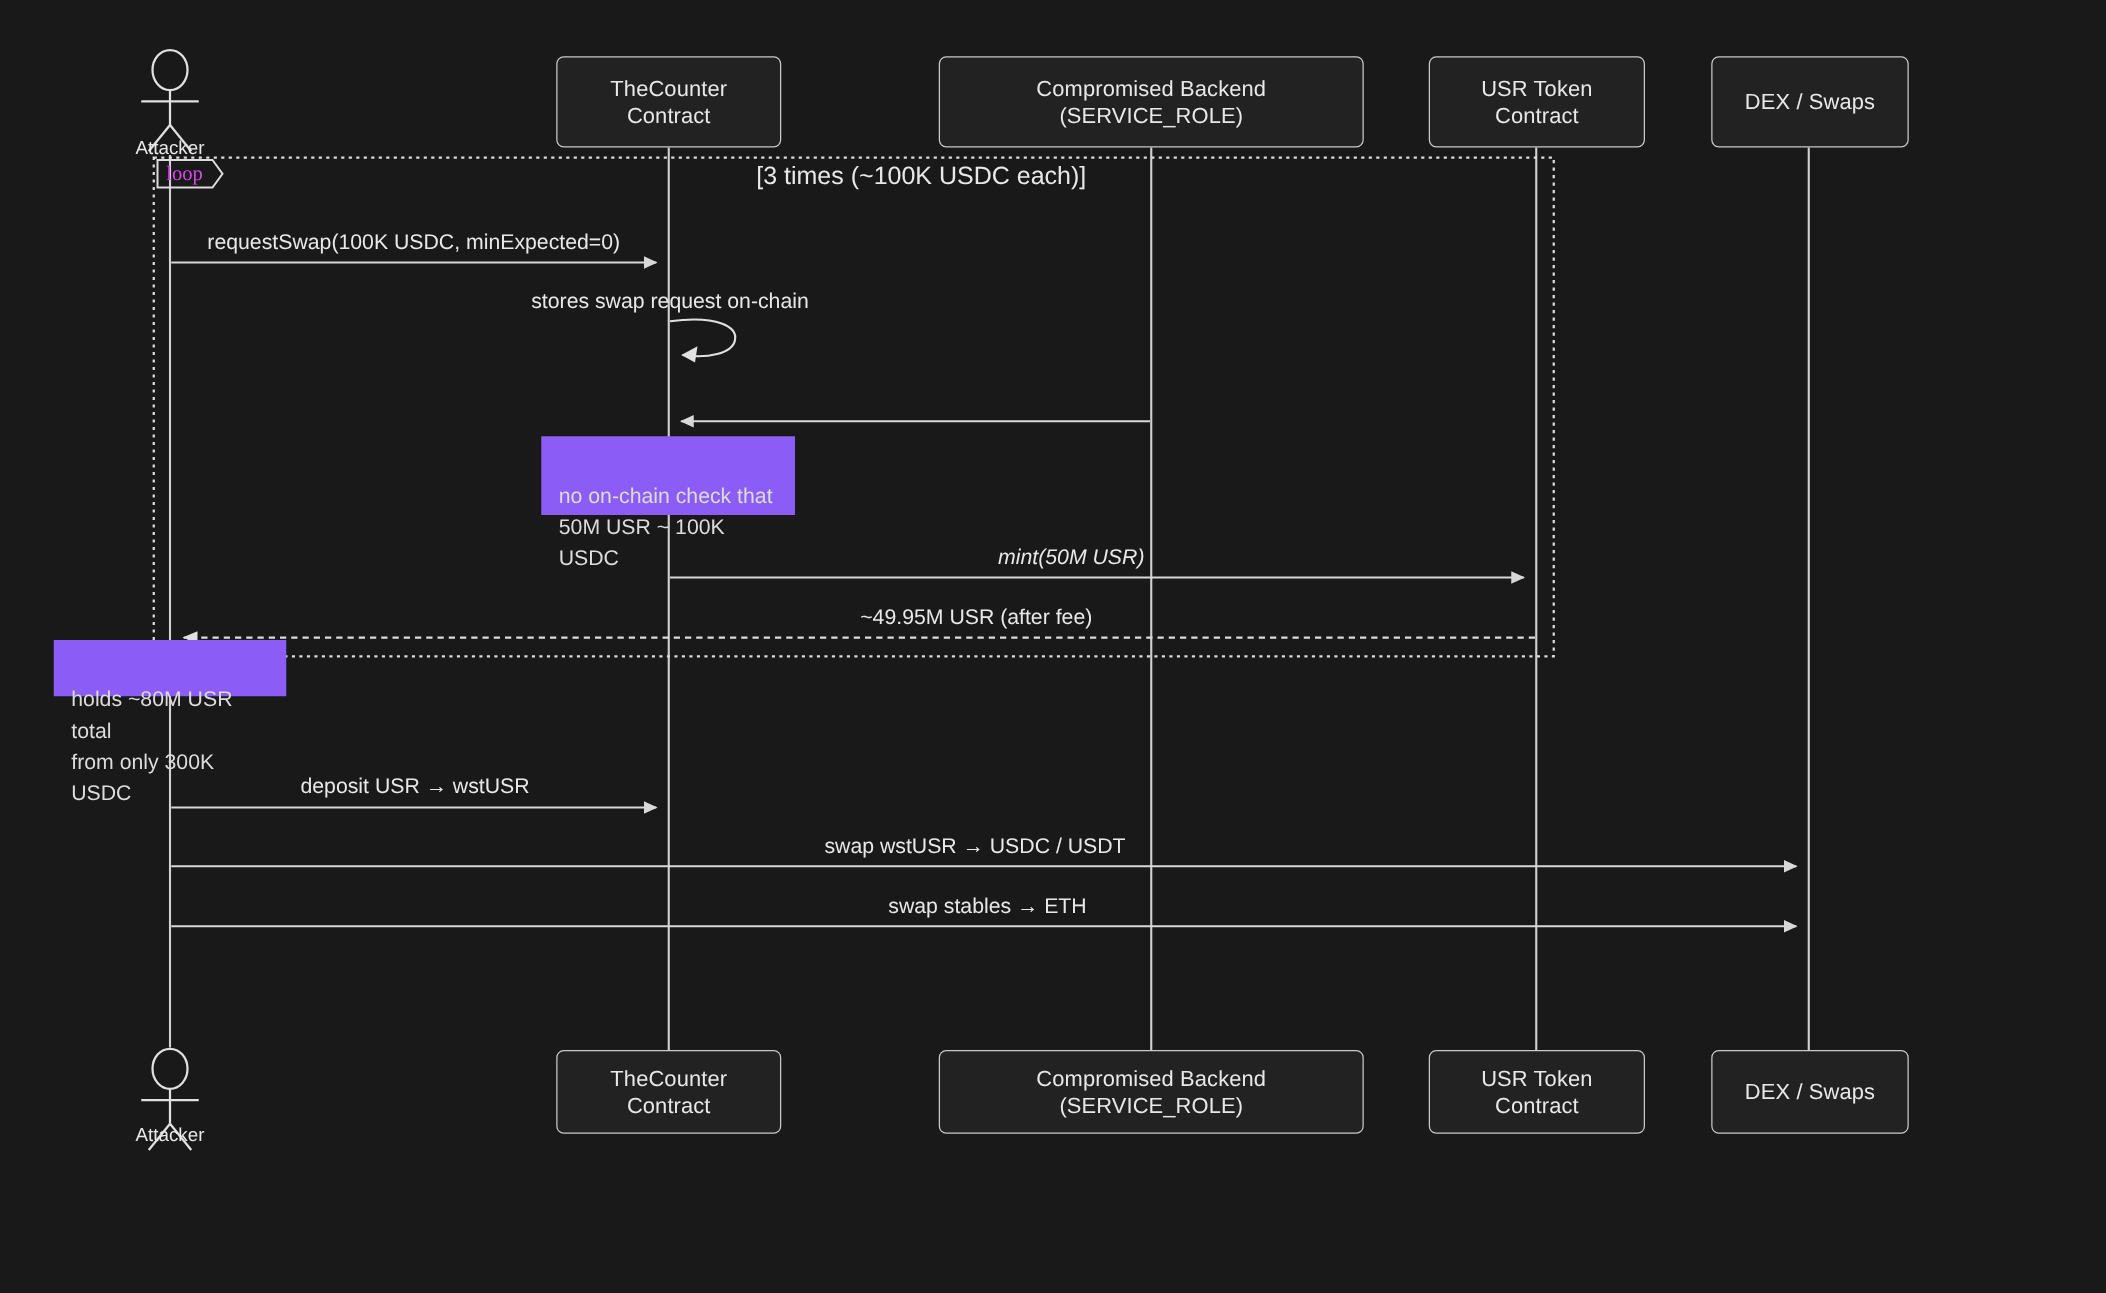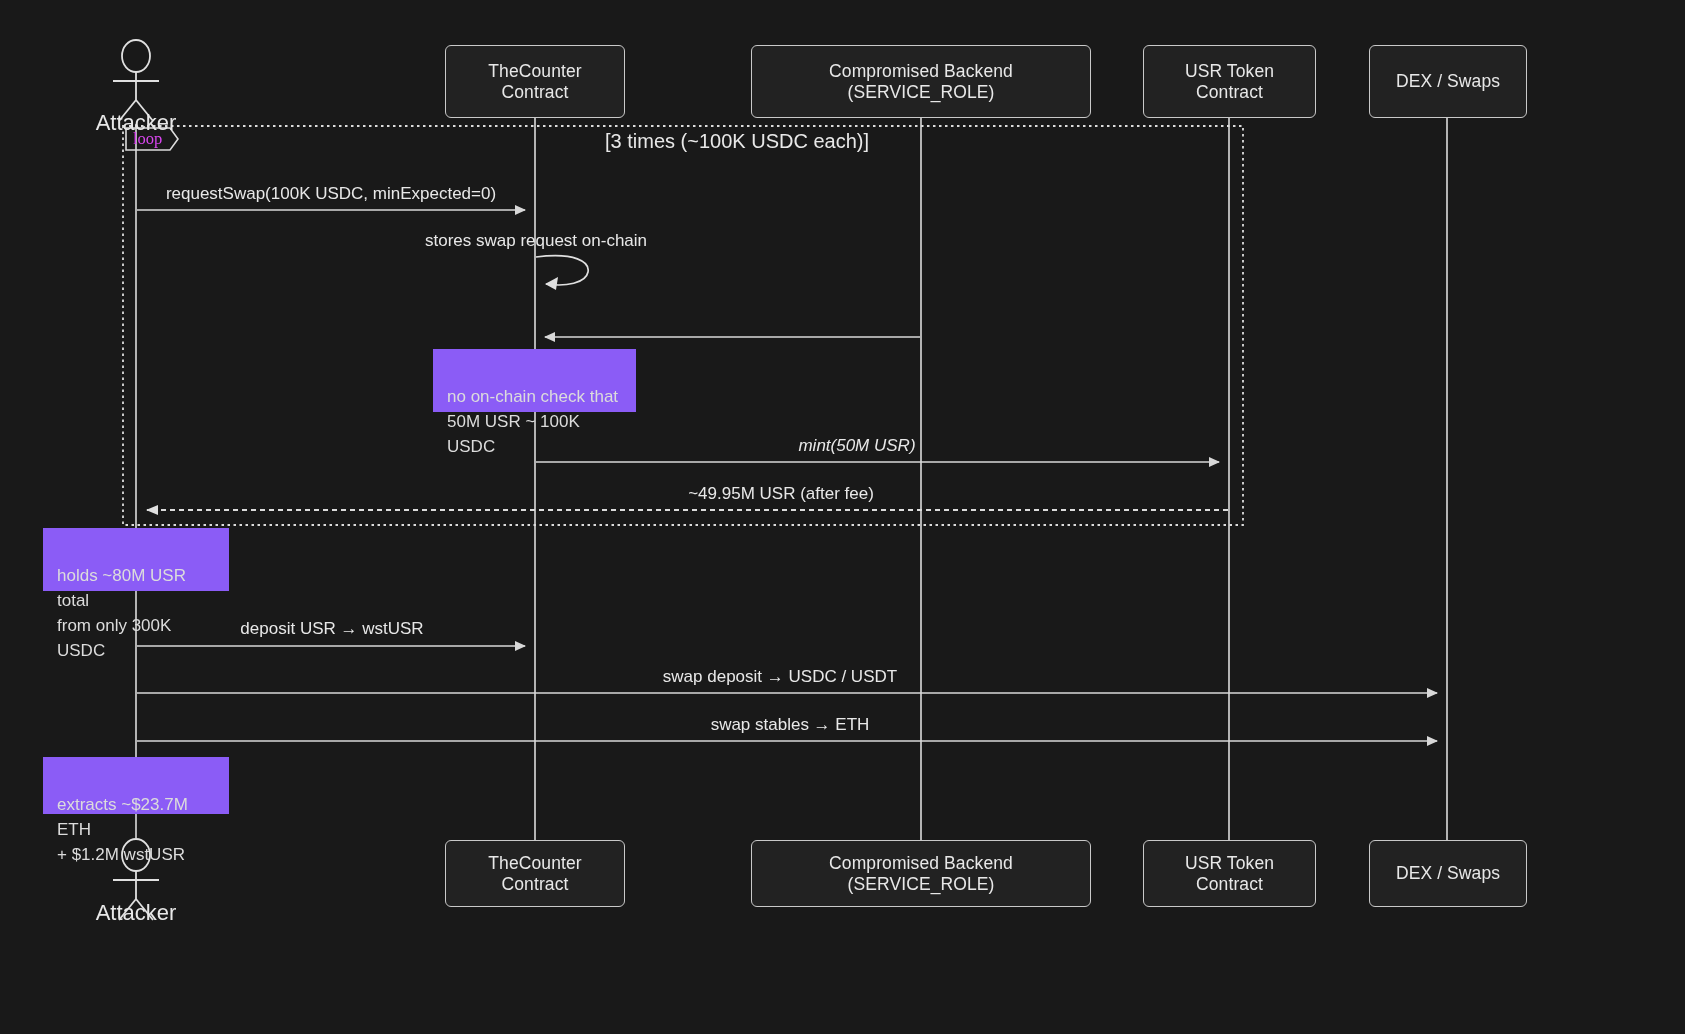--- a/index.html
+++ b/index.html
@@ -36,21 +36,21 @@
     justify-content: center;
     text-align: center;
     font-size: 17.5px;
     letter-spacing: 0.1px;
     box-sizing: border-box;
     padding: 4px 10px;
   }
   .actor-label {
     position: absolute;
     color: #e8e8e8;
-    font-size: 22px;
+    font-size: 15px;
     text-align: center;
     white-space: nowrap;
   }
   .msg-label {
     position: absolute;
     color: #e8e8e8;
     font-size: 17px;
     white-space: nowrap;
     text-align: center;
   }
@@ -212,32 +212,28 @@
   <div class="msg-label" style="left:702px; top:436px; width:310px;font-style:italic;">
     <span>mint(50M USR)</span>
   </div>
   <div class="msg-label" style="left:531px; top:484px; width:500px;">
     <span>~49.95M USR (after fee)</span>
   </div>
   <div class="msg-label" style="left:152px; top:619px; width:360px;">
     <span>deposit USR → wstUSR</span>
   </div>
   <div class="msg-label" style="left:590px; top:667px; width:380px;">
-    <span>swap deposit → USDC / USDT</span>
+    <span>swap wstUSR → USDC / USDT</span>
   </div>
   <div class="msg-label" style="left:640px; top:715px; width:300px;">
     <span>swap stables → ETH</span>
   </div>
 
   <div class="note-box" style="left:433px; top:349px; width:203px; height:63px;">
     <span>no on-chain check that
 50M USR ~ 100K USDC</span>
   </div>
-  <div class="note-box" style="left:43px; top:528px; width:186px; height:63px;">
+  <div class="note-box" style="left:43px; top:512px; width:186px; height:45px;">
     <span>holds ~80M USR total
 from only 300K USDC</span>
   </div>
-  <div class="note-box" style="left:43px; top:757px; width:186px; height:57px;">
-    <span>extracts ~$23.7M ETH
-+ $1.2M wstUSR</span>
-  </div>
 
 </div>
 
 </body></html>

